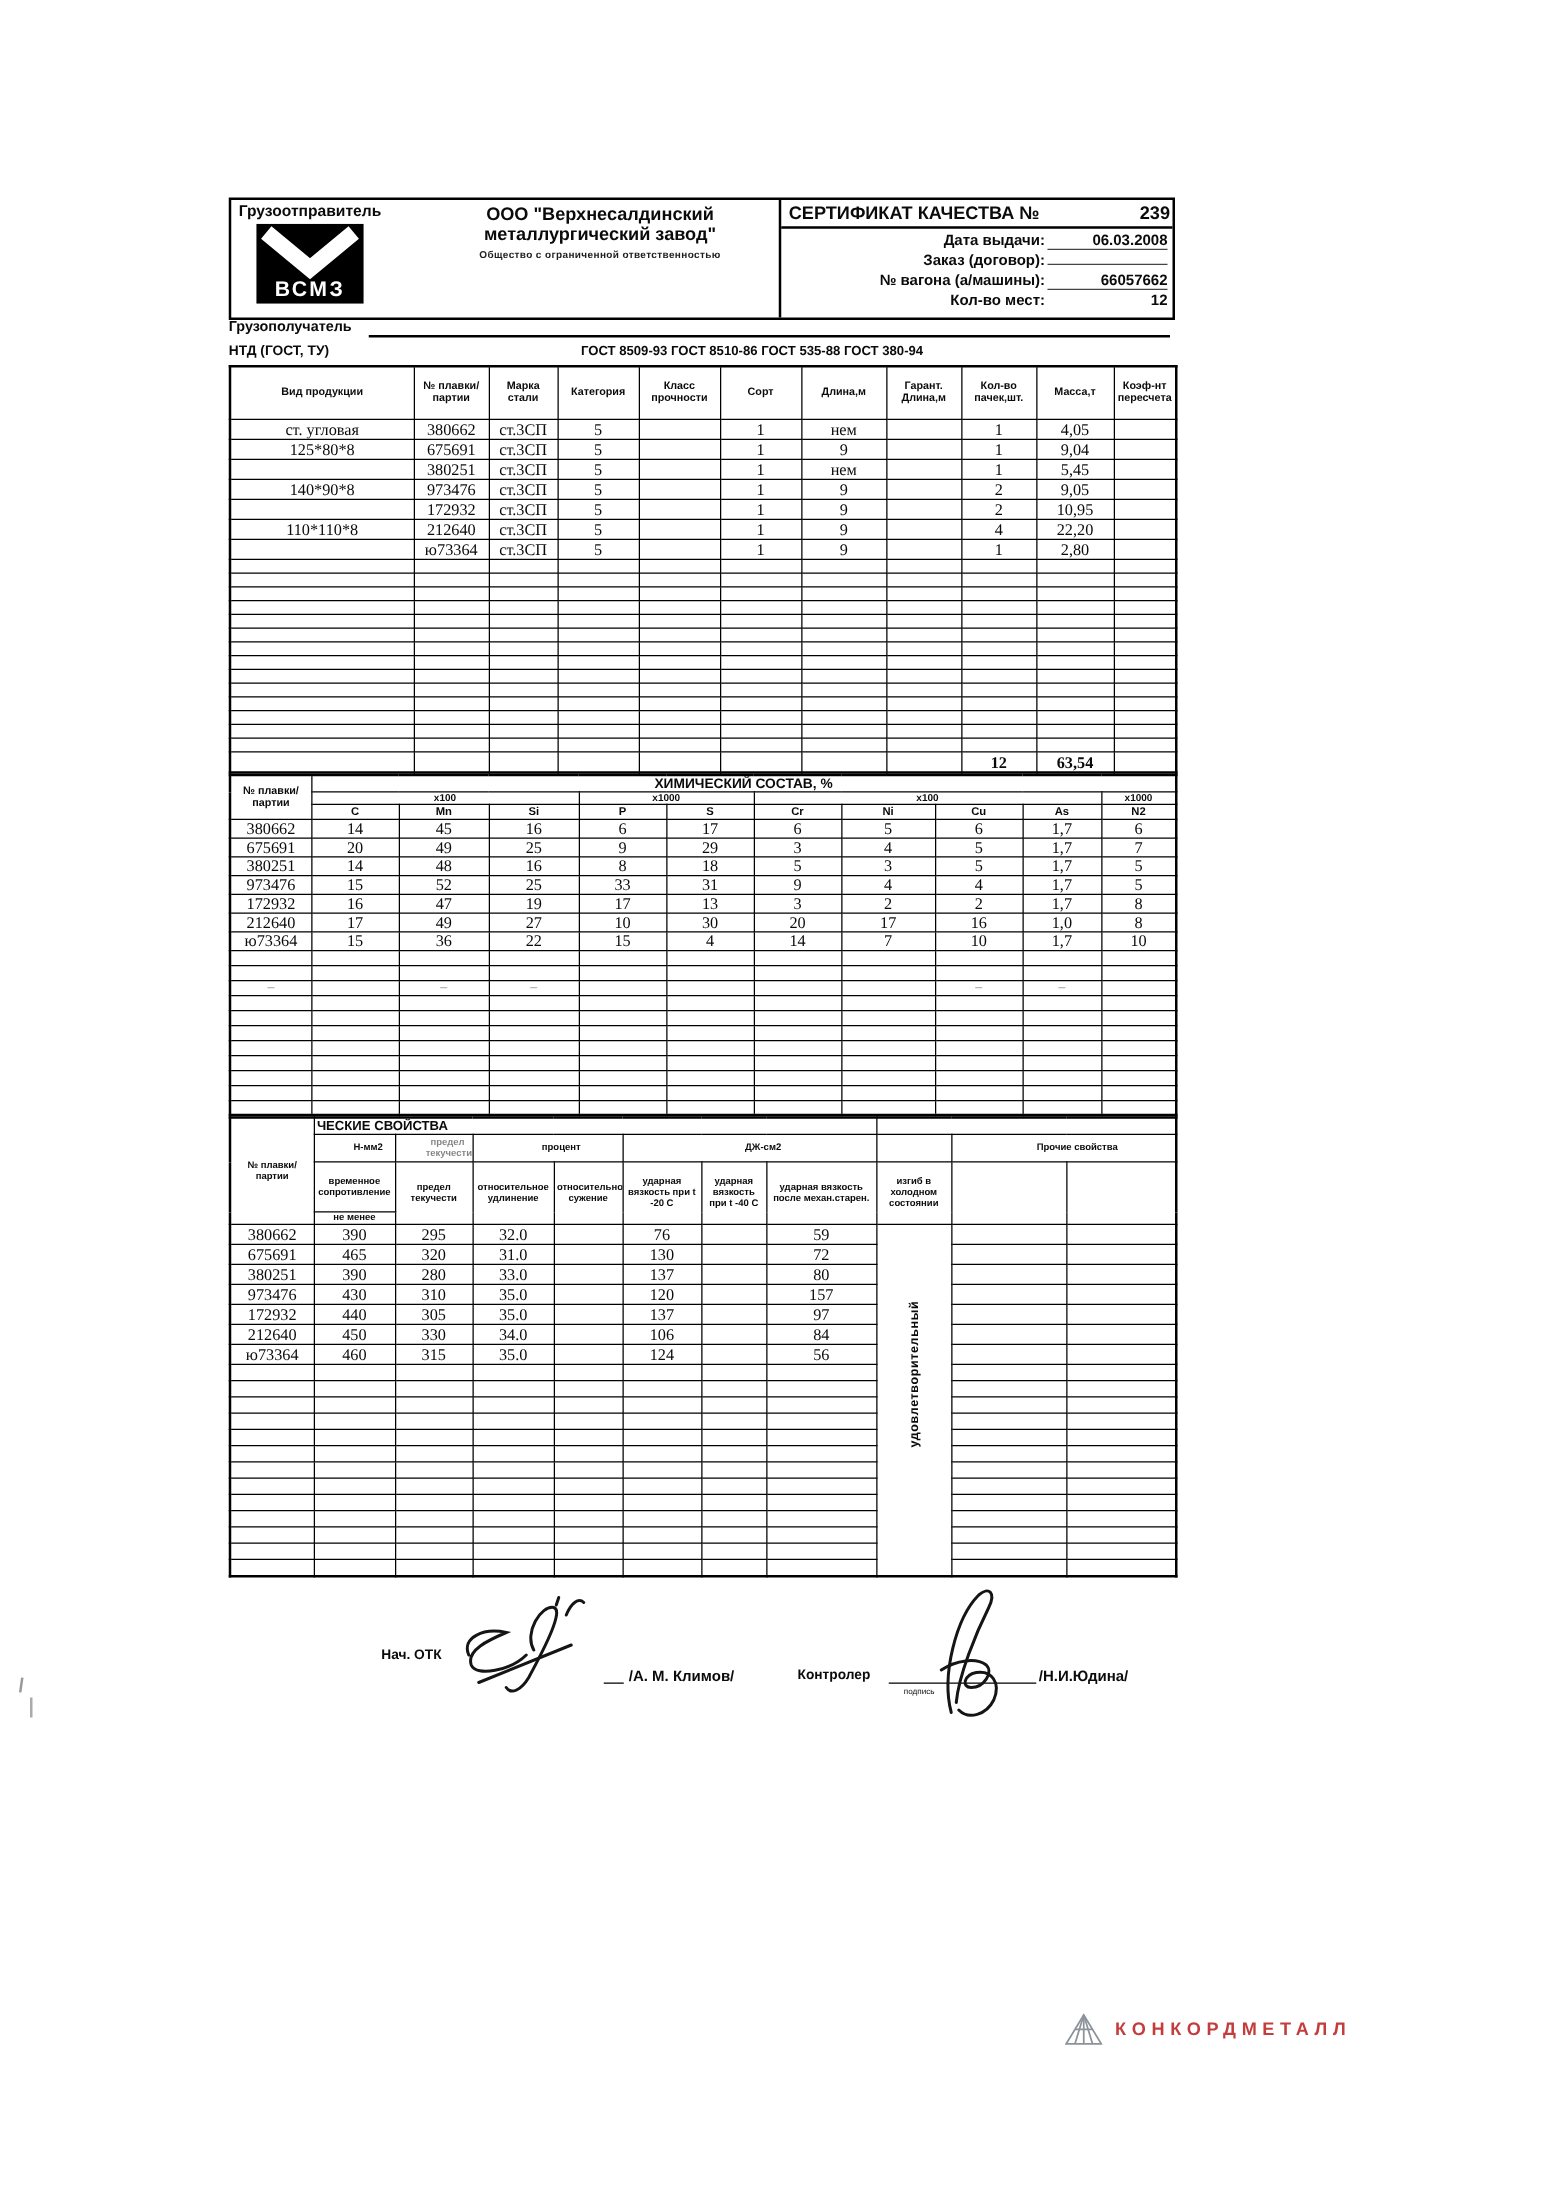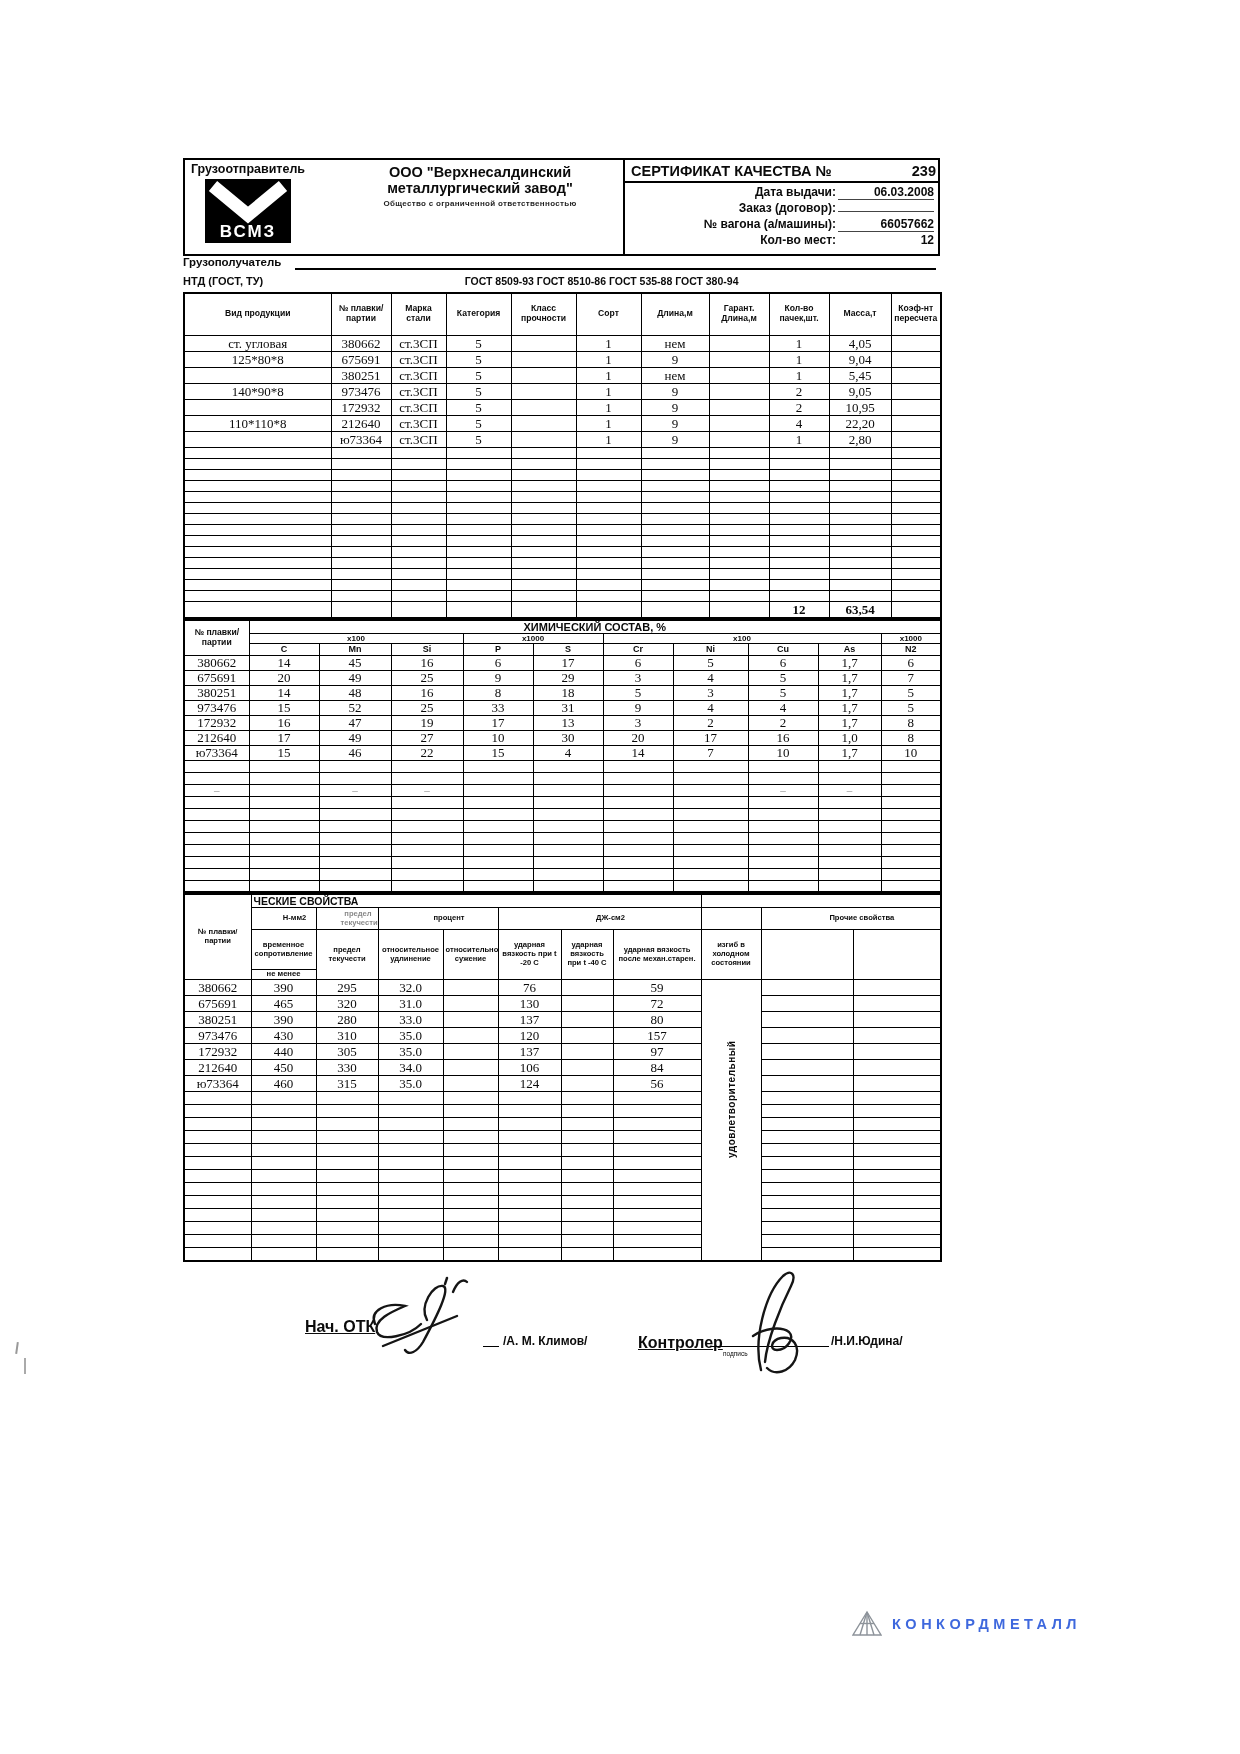--- a/index.html
+++ b/index.html
@@ -61,28 +61,28 @@
   .mtitle{font-size:10.5px;font-weight:bold;text-align:left;padding-left:2px;}
   .smudge{opacity:.5;filter:blur(.4px);font-size:7px;}
   .bend-cell{vertical-align:top;padding-top:10px;}
   .vtext{writing-mode:vertical-rl;transform:rotate(180deg);font-size:10px;font-weight:bold;
          height:168px;margin:0 auto;letter-spacing:.5px;}
 
   
   .fnotes{margin-top:9px;font-size:8.6px;font-weight:bold;}
   .fnote2{margin-top:7px;margin-left:62px;}
   .sigzone{position:relative;height:130px;margin-top:14px;}
-  .siglab{position:absolute;font-size:16px;font-weight:bold;text-decoration:underline;}
+  .siglab{position:absolute;font-size:11px;font-weight:bold;}
   .signame{position:absolute;font-size:12px;font-weight:bold;}
   .sigline{position:absolute;border-bottom:1.6px solid #000;}
   .sigcap{position:absolute;font-size:6.5px;}
   svg.sig{position:absolute;}
 
   
-  .wm{position:absolute;left:852px;top:1610px;display:flex;align-items:center;color:#1d4ed8;}
+  .wm{position:absolute;left:852px;top:1610px;display:flex;align-items:center;color:#b91c1c;}
   .wm .wmt{font-size:14.5px;letter-spacing:4.5px;margin-left:10px;font-weight:bold;opacity:.85;}
 
   .artifact{position:absolute;background:#555;}
 </style>
 </head>
 <body>
 
 <div class="doc">
 
   <div class="hbox">
@@ -562,21 +562,21 @@
           <td class="dc">30</td>
           <td class="dc">20</td>
           <td class="dc">17</td>
           <td class="dc">16</td>
           <td class="dc">1,0</td>
           <td class="dc">8</td>
         </tr>
     <tr class="drow">
           <td class="dc">ю73364</td>
           <td class="dc">15</td>
-          <td class="dc">46</td>
+          <td class="dc">36</td>
           <td class="dc">22</td>
           <td class="dc">15</td>
           <td class="dc">4</td>
           <td class="dc">14</td>
           <td class="dc">7</td>
           <td class="dc">10</td>
           <td class="dc">1,7</td>
           <td class="dc">10</td>
         </tr>
     <tr class="er">

